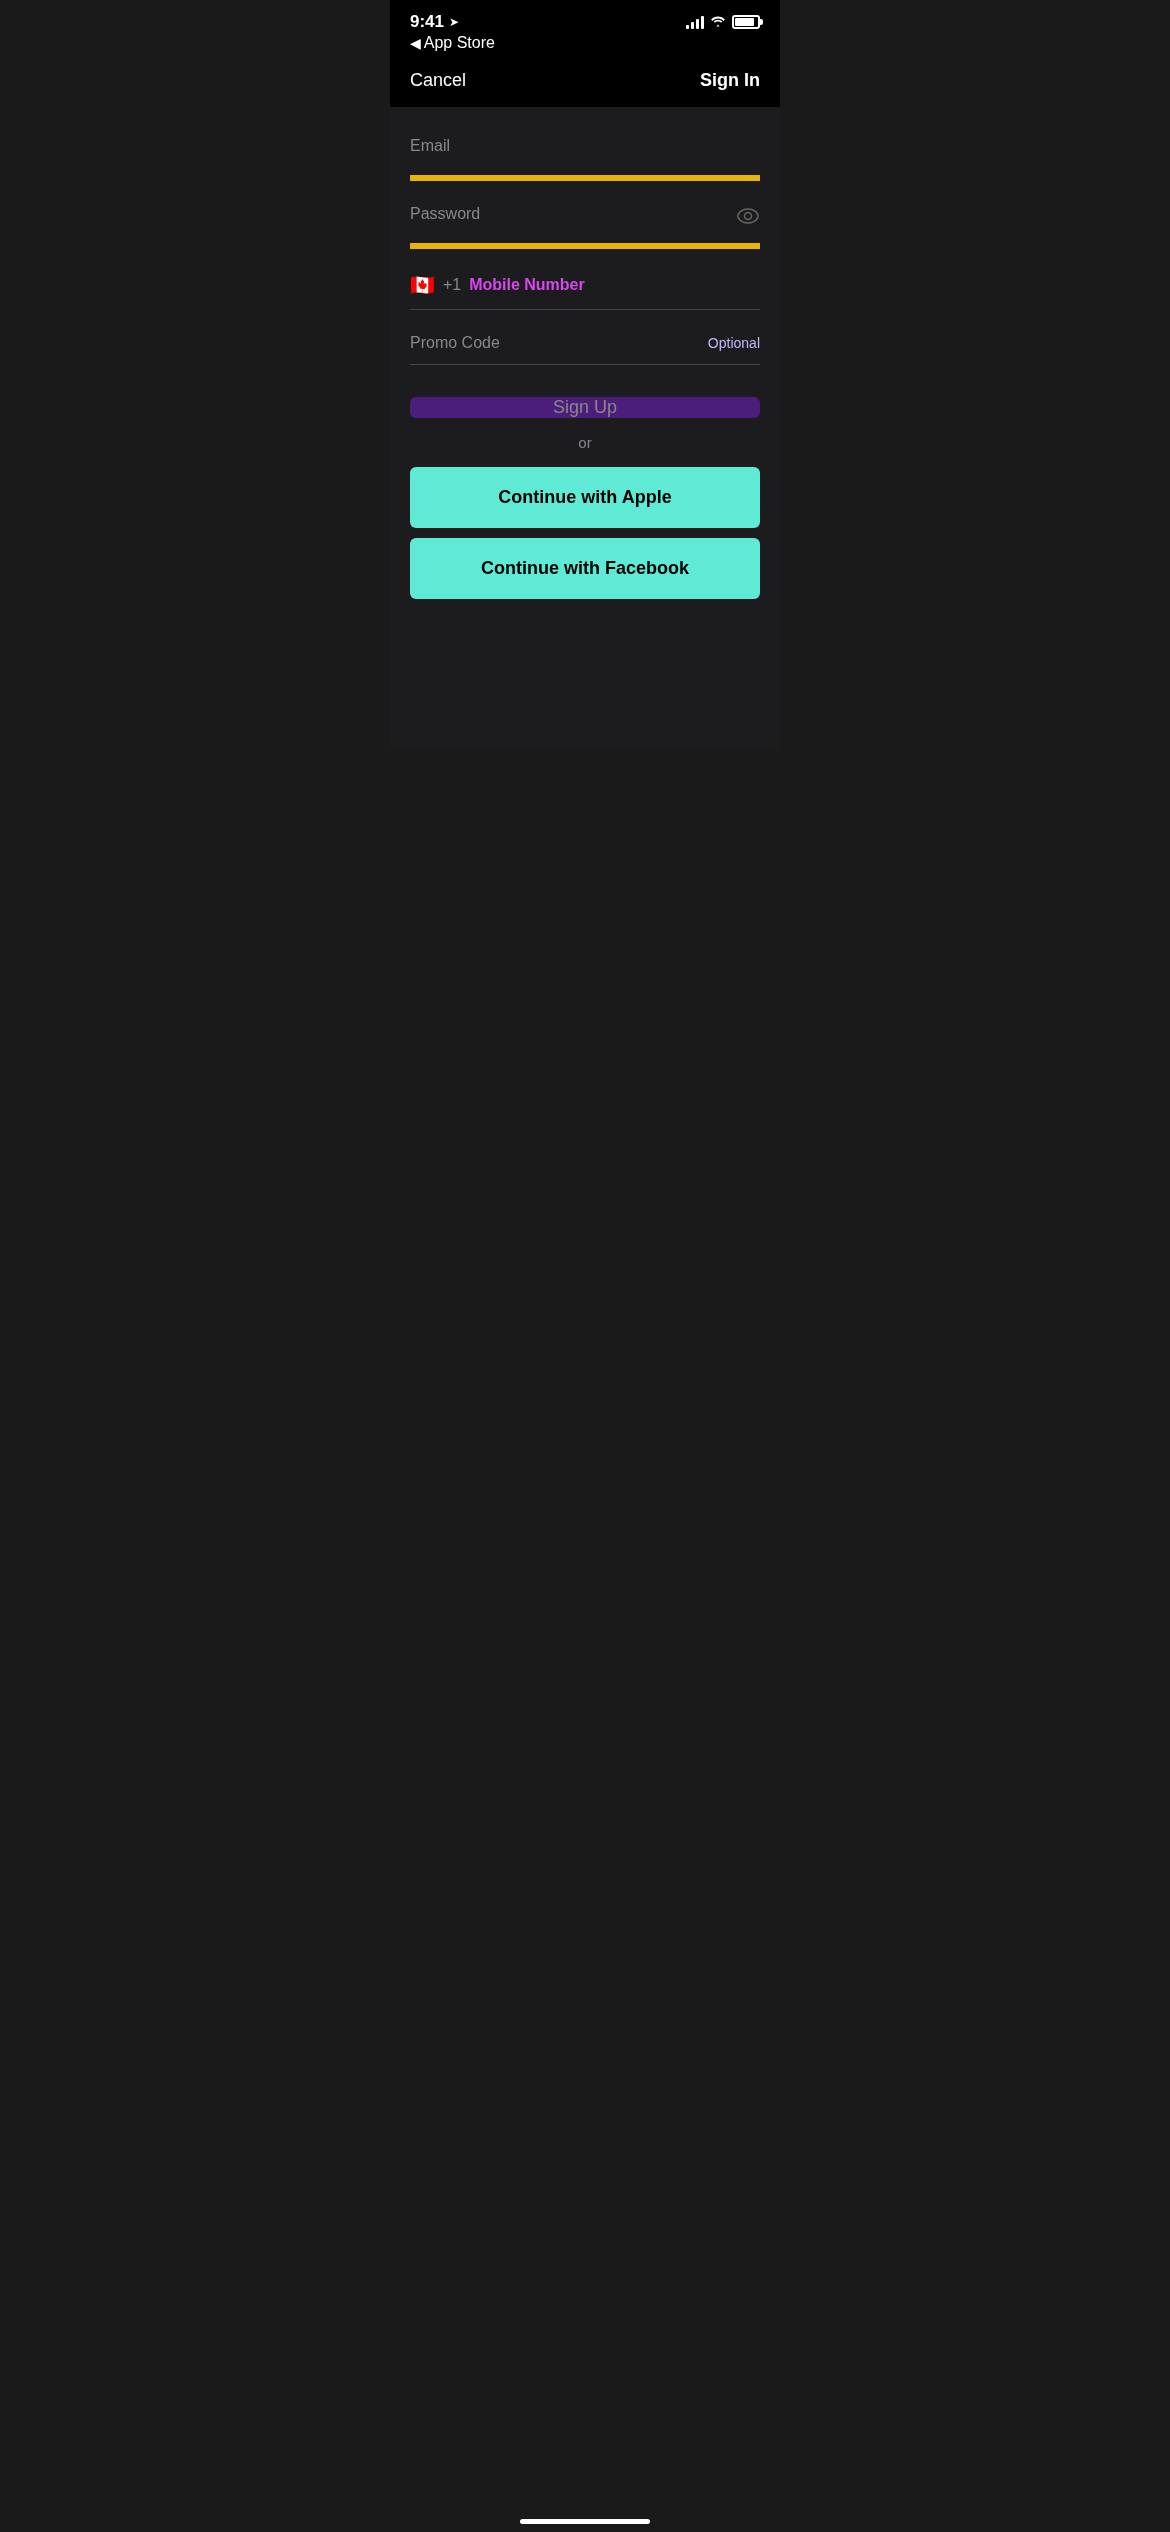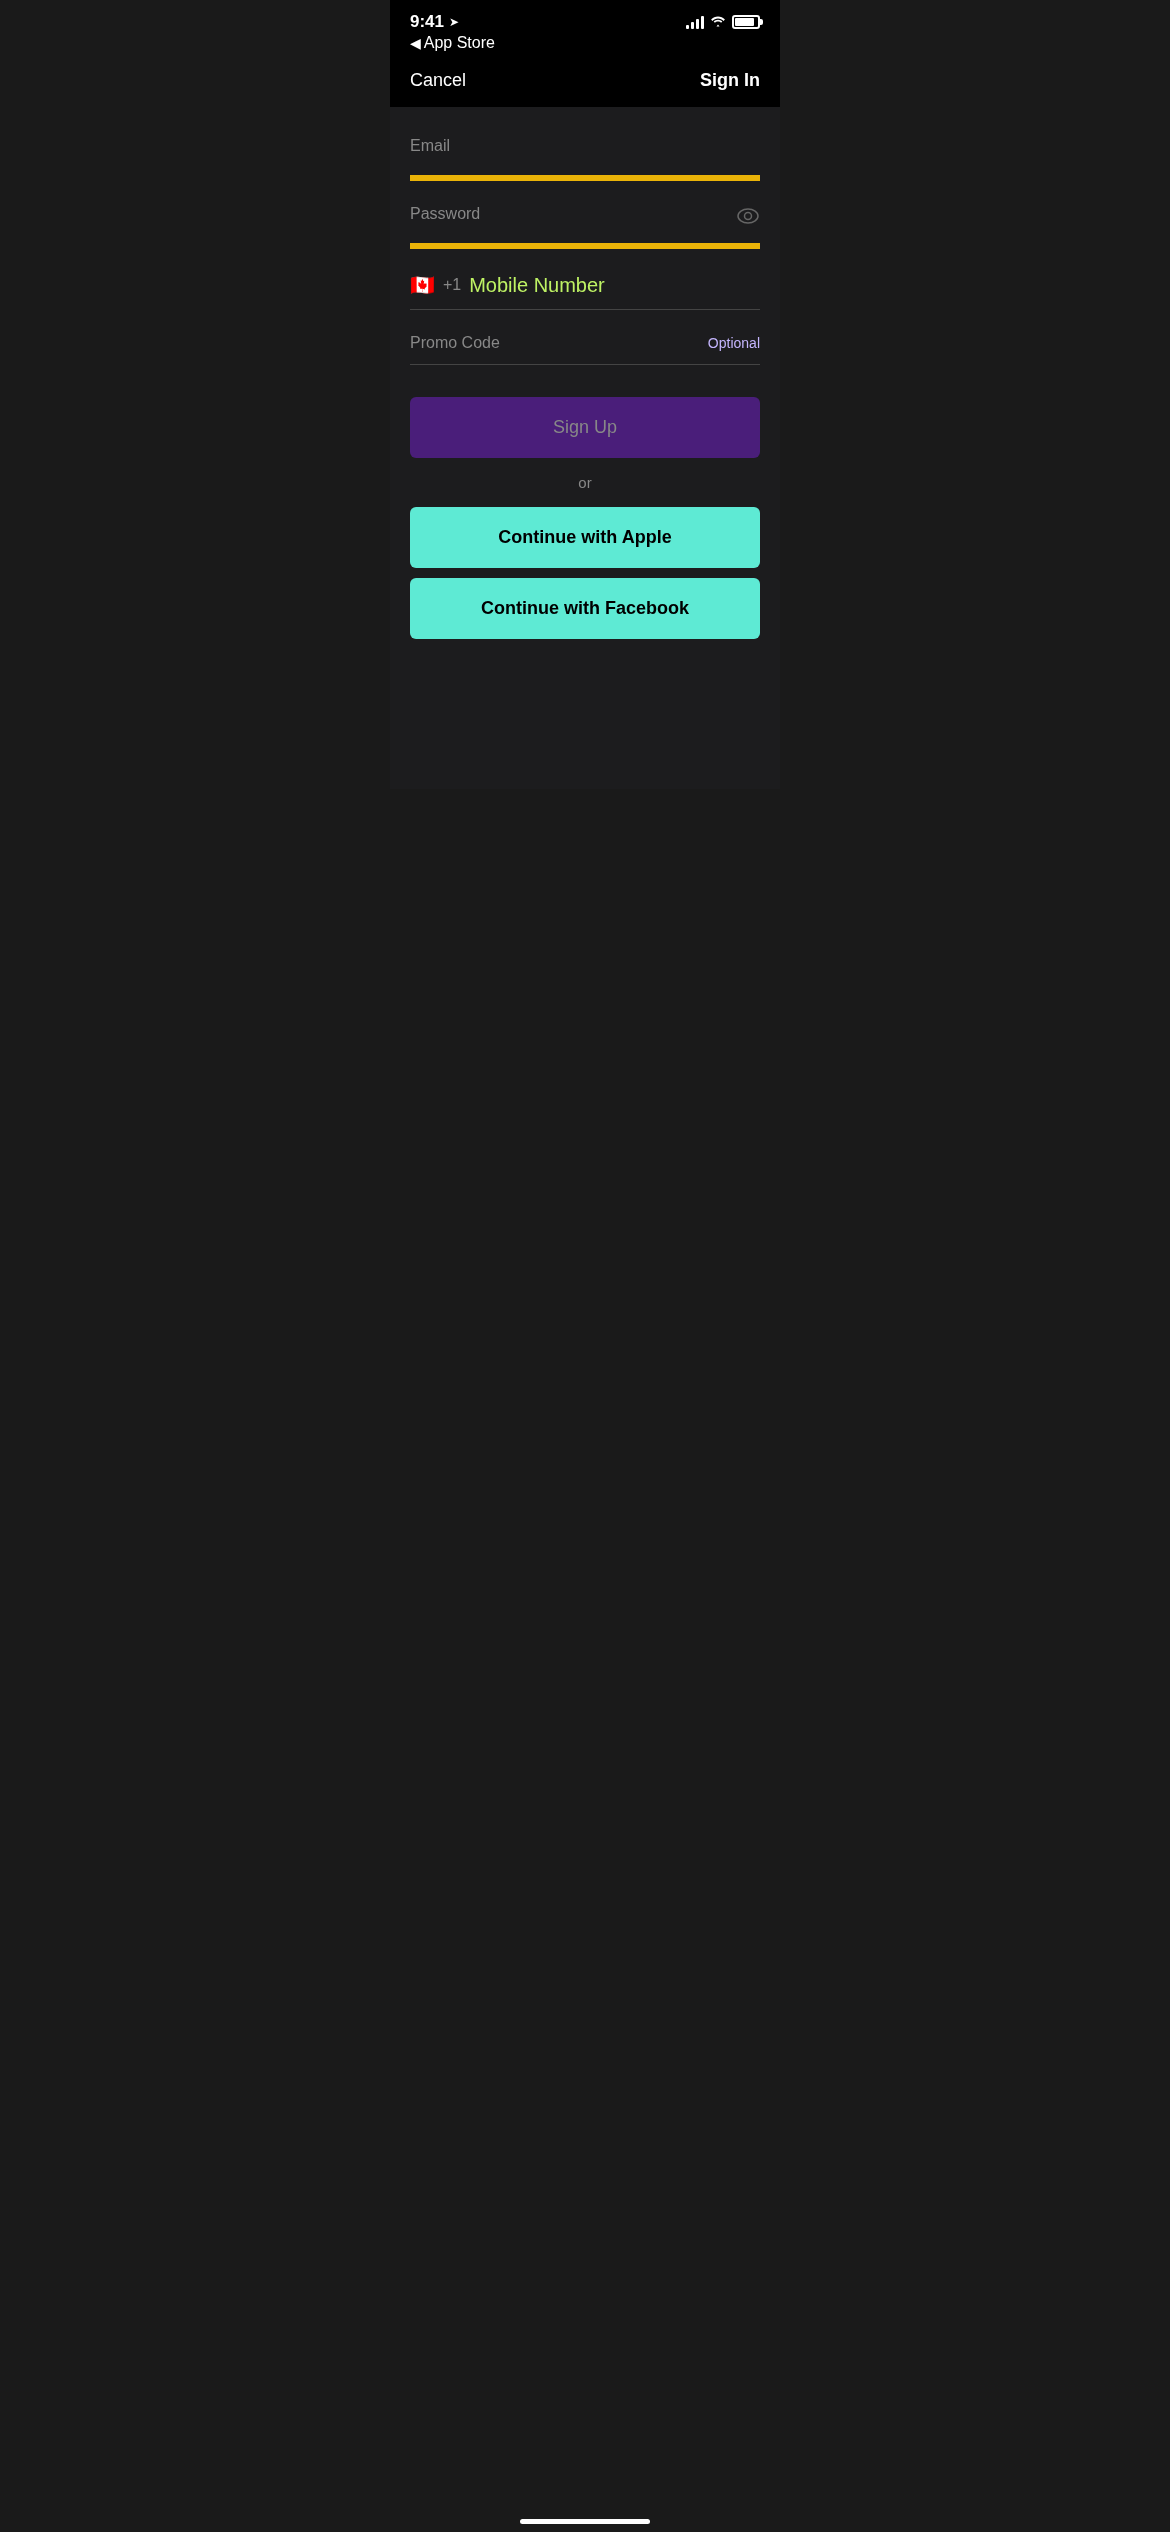--- a/index.html
+++ b/index.html
@@ -158,22 +158,23 @@
     .canada-flag {
       font-size: 20px;
     }
 
     .country-code {
       font-size: 16px;
       color: #888888;
     }
 
     .phone-label {
-      font-size: 20px;
-      color: #bef264;
+      font-size: 16px;
+      color: #d946ef;
+      font-weight: bold;
     }
 
     .promo-field {
       display: flex;
       justify-content: space-between;
       align-items: center;
       padding-bottom: 12px;
       border-bottom: 1px solid #444444;
       margin-bottom: 32px;
     }
@@ -188,21 +189,20 @@
       color: #c4b5fd;
     }
 
     
     .sign-up-btn {
       width: 100%;
       background-color: #4a1e7a;
       color: #888888;
       border: none;
       border-radius: 6px;
-      padding: 20px;
       font-size: 18px;
       font-weight: 500;
       cursor: pointer;
       margin-bottom: 16px;
       text-align: center;
     }
 
     .or-divider {
       text-align: center;
       color: #888888;

